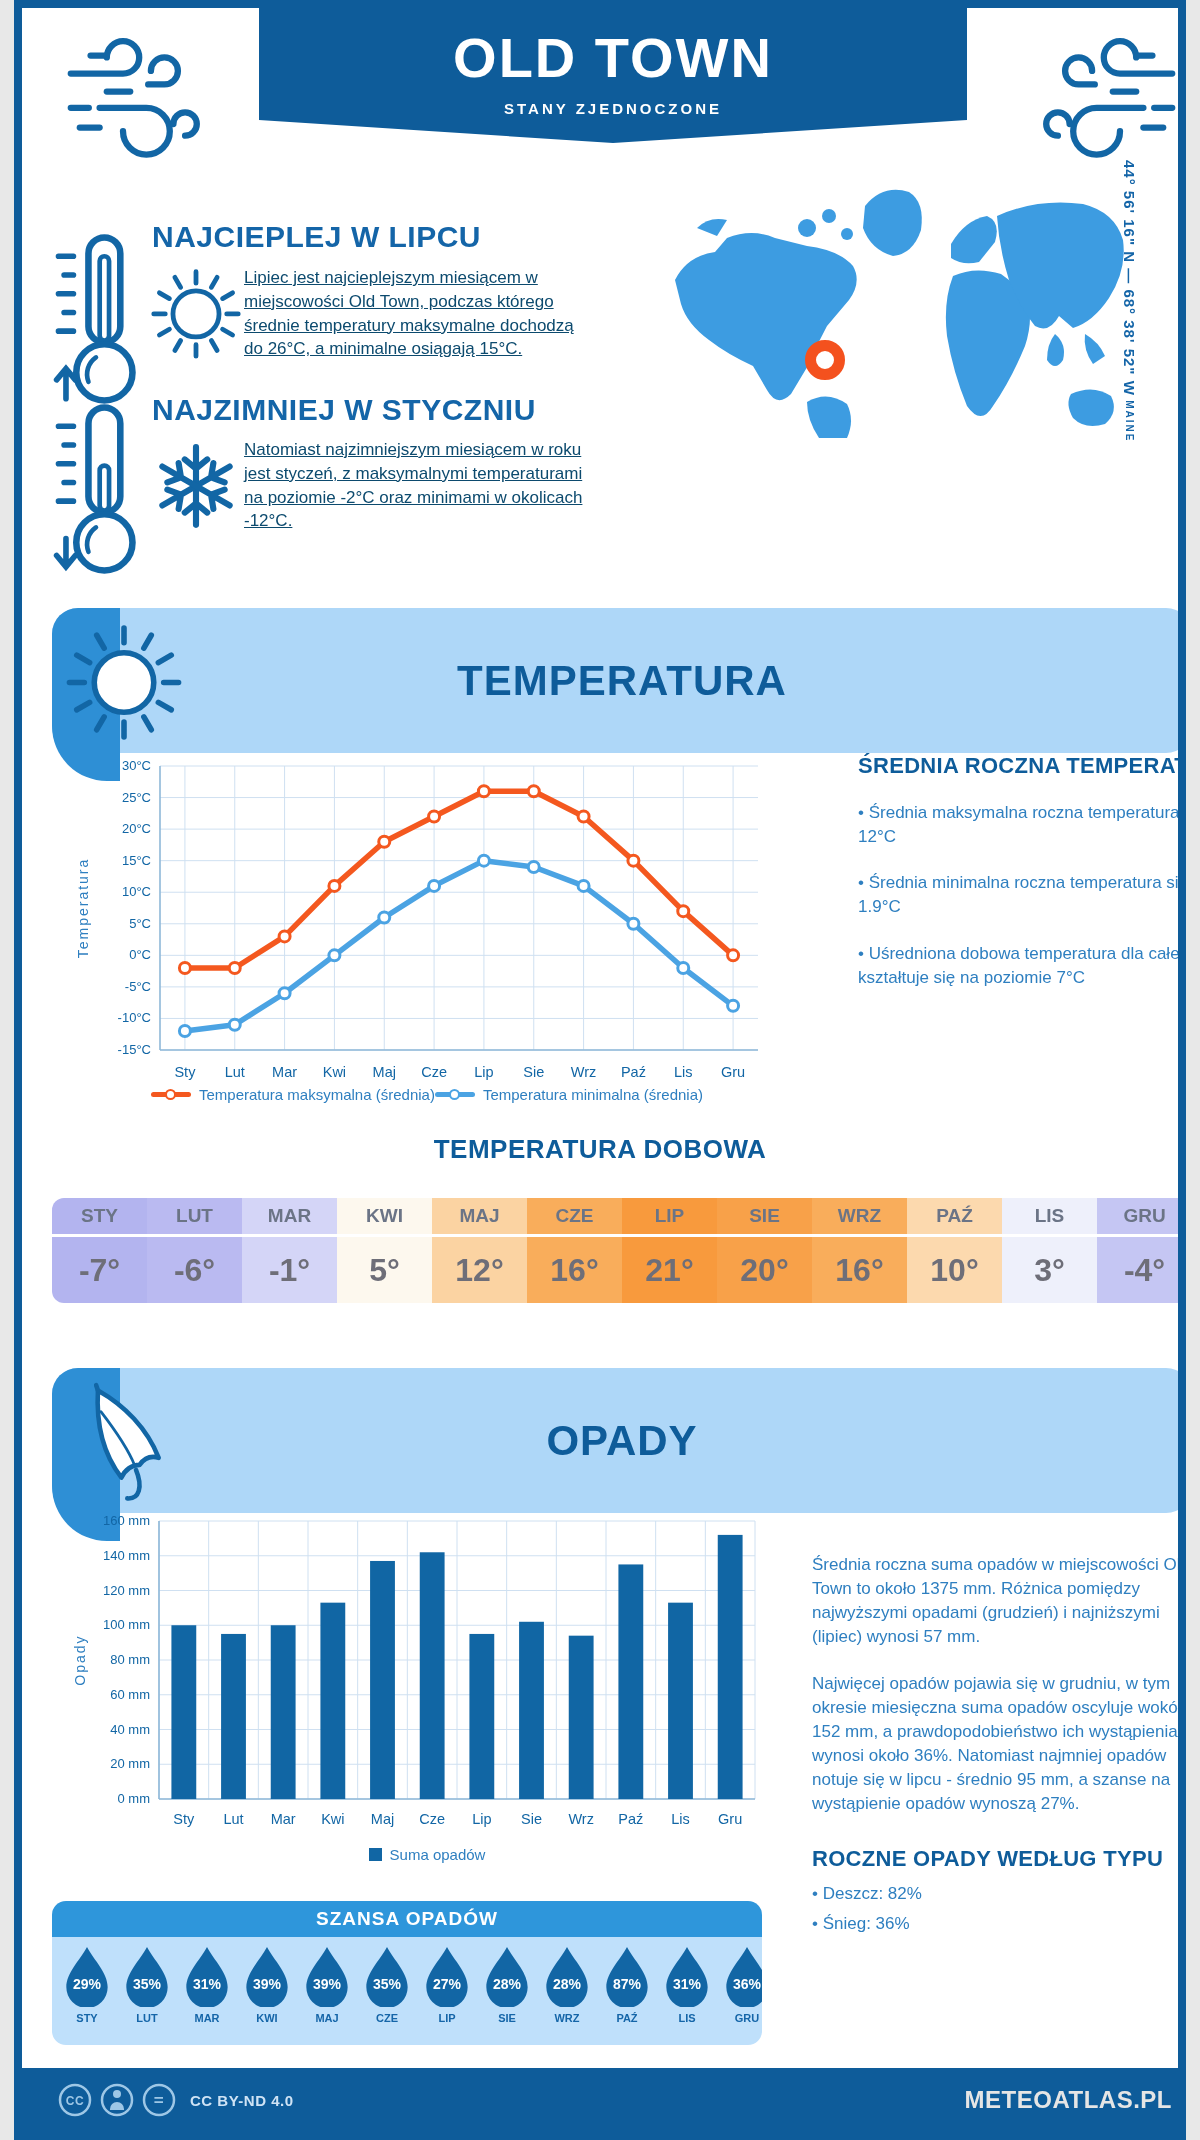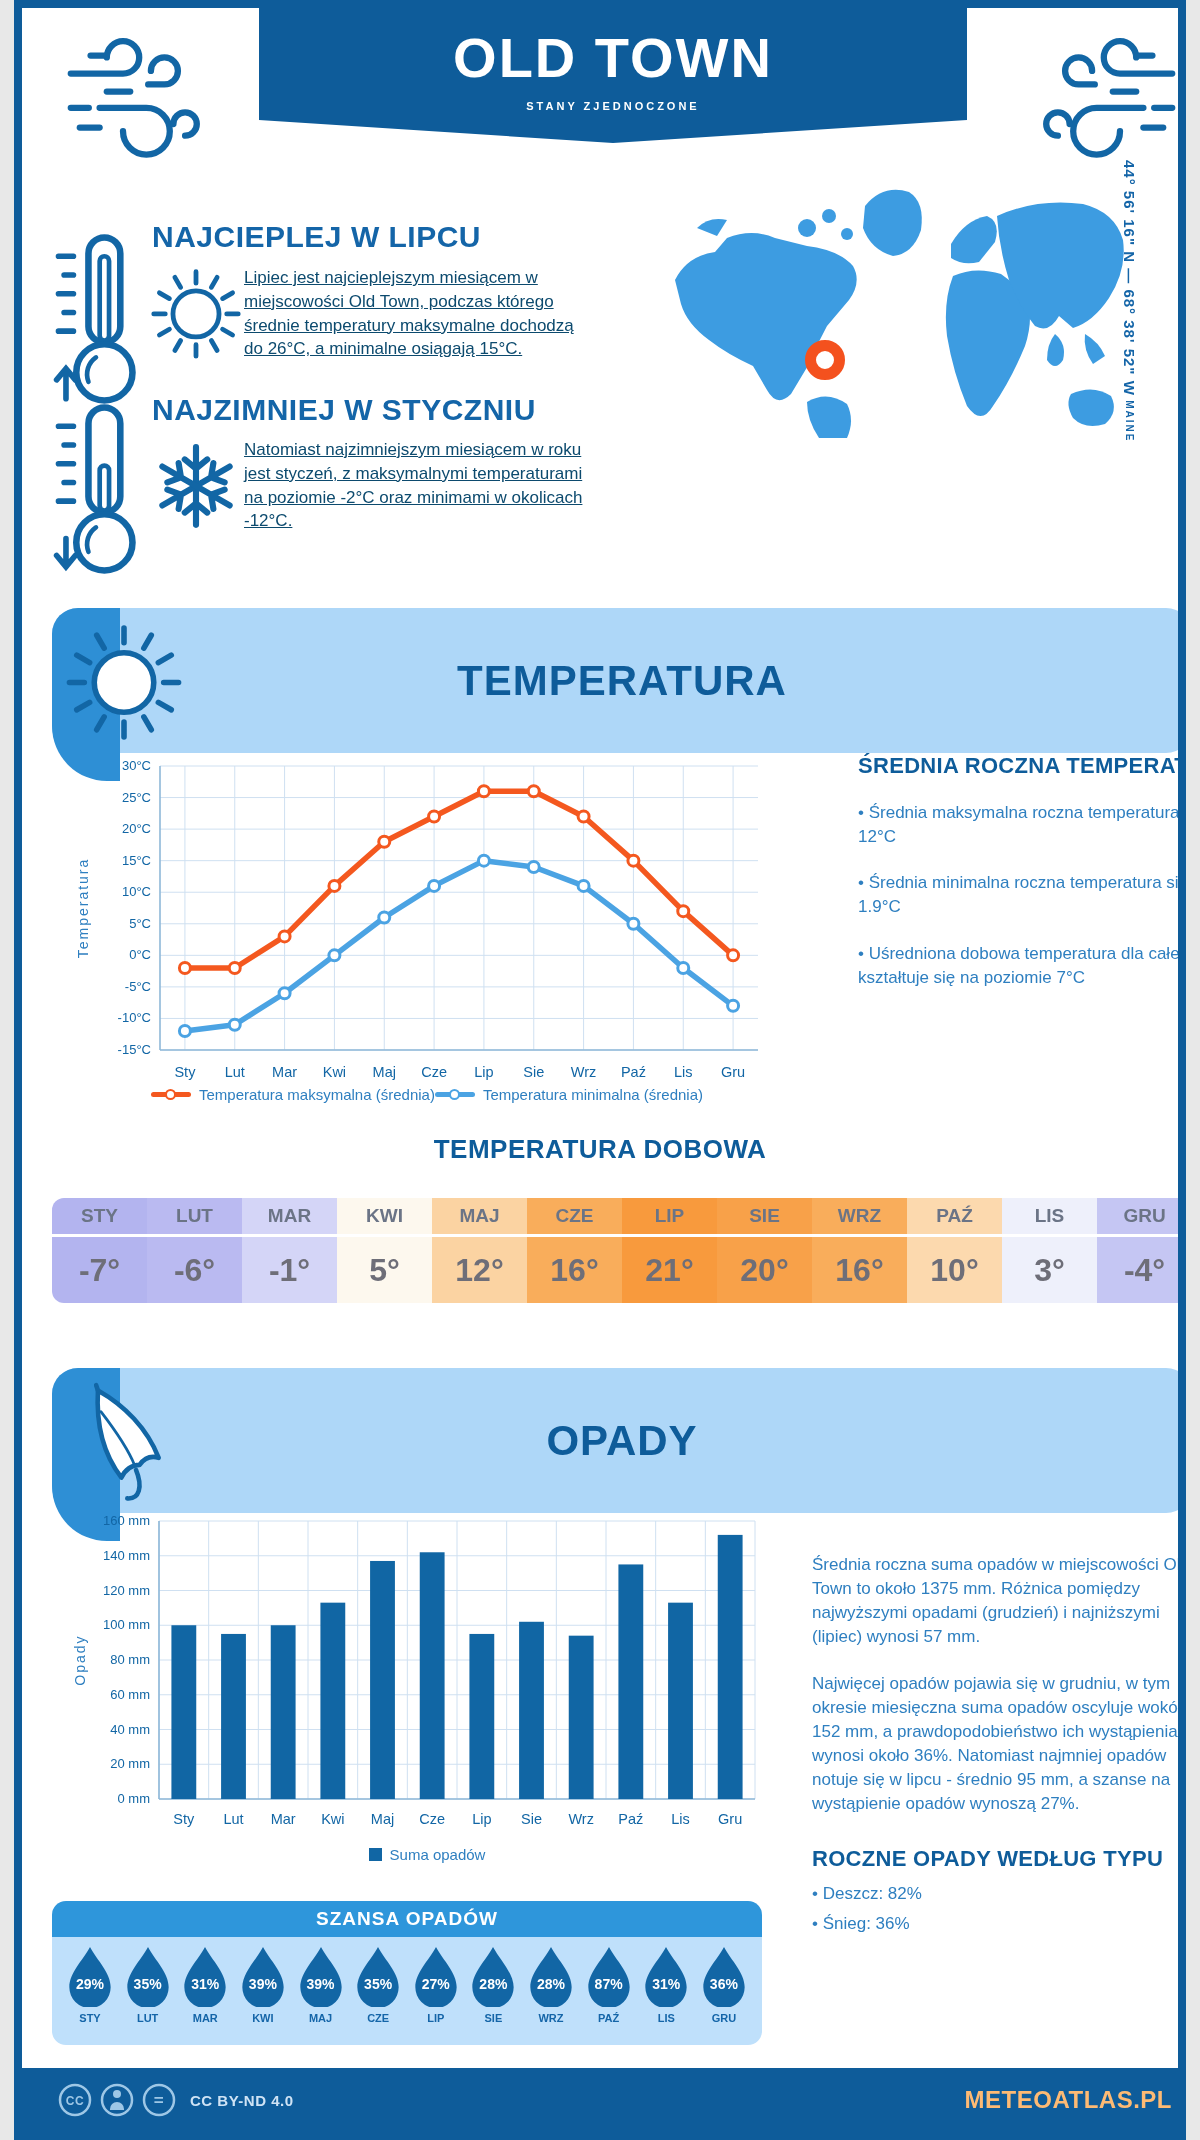--- a/index.html
+++ b/index.html
@@ -4,21 +4,21 @@
 <style>
   html,body{margin:0;padding:0;background:#e8e8e8;font-family:"Liberation Sans","DejaVu Sans",sans-serif;}
   .page{position:relative;width:1172px;height:2140px;margin:0 auto;background:#ffffff;
         border:8px solid #0e5c9a;box-sizing:border-box;overflow:hidden;}
   .abs{position:absolute;}
 
   
   .hdr-banner{left:237px;top:0;width:708px;height:135px;background:#0e5c9a;
               clip-path:polygon(0 0,100% 0,100% 83%,50% 100%,0 83%);text-align:center;color:#fff;}
   .hdr-title{margin-top:22px;font-size:56px;font-weight:800;letter-spacing:2px;line-height:1;}
-  .hdr-sub{margin-top:14px;font-size:11px;font-weight:600;letter-spacing:3px;}
+  .hdr-sub{margin-top:14px;font-size:15px;font-weight:600;letter-spacing:3px;}
   .wind{width:175px;height:135px;}
   .wind-r{transform:scaleX(-1);}
 
   
   .sec-head{font-size:30px;font-weight:800;color:#1465a8;letter-spacing:.5px;}
   .sec-text{font-size:17px;line-height:1.4;color:#0c4a6e;text-decoration:underline;}
 
   
   .marker{border:11px solid #f4511e;border-radius:50%;width:18px;height:18px;background:#fff;}
   .coords{writing-mode:vertical-rl;color:#1465a8;height:285px;text-align:left;}
@@ -49,30 +49,30 @@
   .tbl-title{left:0;right:0;top:1126px;text-align:center;font-size:26px;font-weight:800;color:#0e5c9a;letter-spacing:.5px;}
   .tbl{left:30px;top:1190px;width:1140px;border-radius:12px;overflow:hidden;
        display:grid;grid-template-columns:repeat(12,1fr);grid-template-rows:36px 66px;row-gap:3px;}
   .tbl .mh{display:flex;align-items:center;justify-content:center;font-size:19px;font-weight:700;color:#6b7486;}
   .tbl .mv{display:flex;align-items:center;justify-content:center;font-size:32px;font-weight:700;color:#6e6e78;}
 
   
   .chance{left:30px;top:1893px;width:710px;border-radius:14px;overflow:hidden;}
   .chance-head{height:36px;background:#2e96db;color:#fff;font-size:19px;font-weight:700;letter-spacing:1px;
                display:flex;align-items:center;justify-content:center;}
-  .chance-body{height:108px;background:#bfe0fb;display:flex;justify-content:space-between;padding:8px 12px 8px 12px;box-sizing:border-box;}
+  .chance-body{height:108px;background:#bfe0fb;display:flex;justify-content:space-between;padding:8px 12px 8px 12px;box-sizing:border-box;gap:14px;}
   .drop-item{position:relative;width:52px;text-align:center;}
   .drop-item .pct{position:absolute;left:0;right:0;top:31px;color:#fff;font-size:14px;font-weight:800;}
   .drop-item .mon{margin-top:1px;font-size:11px;font-weight:800;color:#1465a8;}
 
   
   .footer{left:0;bottom:0;width:1184px;height:64px;background:#0e5c9a;display:flex;align-items:center;
           justify-content:space-between;padding:0 34px;box-sizing:border-box;}
   .lic{display:flex;align-items:center;gap:12px;color:#cfe3f5;font-size:15px;font-weight:700;letter-spacing:.5px;}
-  .brand{color:#fdba74;font-size:24px;font-weight:800;letter-spacing:.5px;}
+  .brand{color:#e5e5e5;font-size:24px;font-weight:800;letter-spacing:.5px;}
 </style>
 </head>
 <body>
 
 <div class="page">
 
   <div class="abs hdr-banner">
     <div class="hdr-title">OLD TOWN</div>
     <div class="hdr-sub">STANY ZJEDNOCZONE</div>
   </div>

